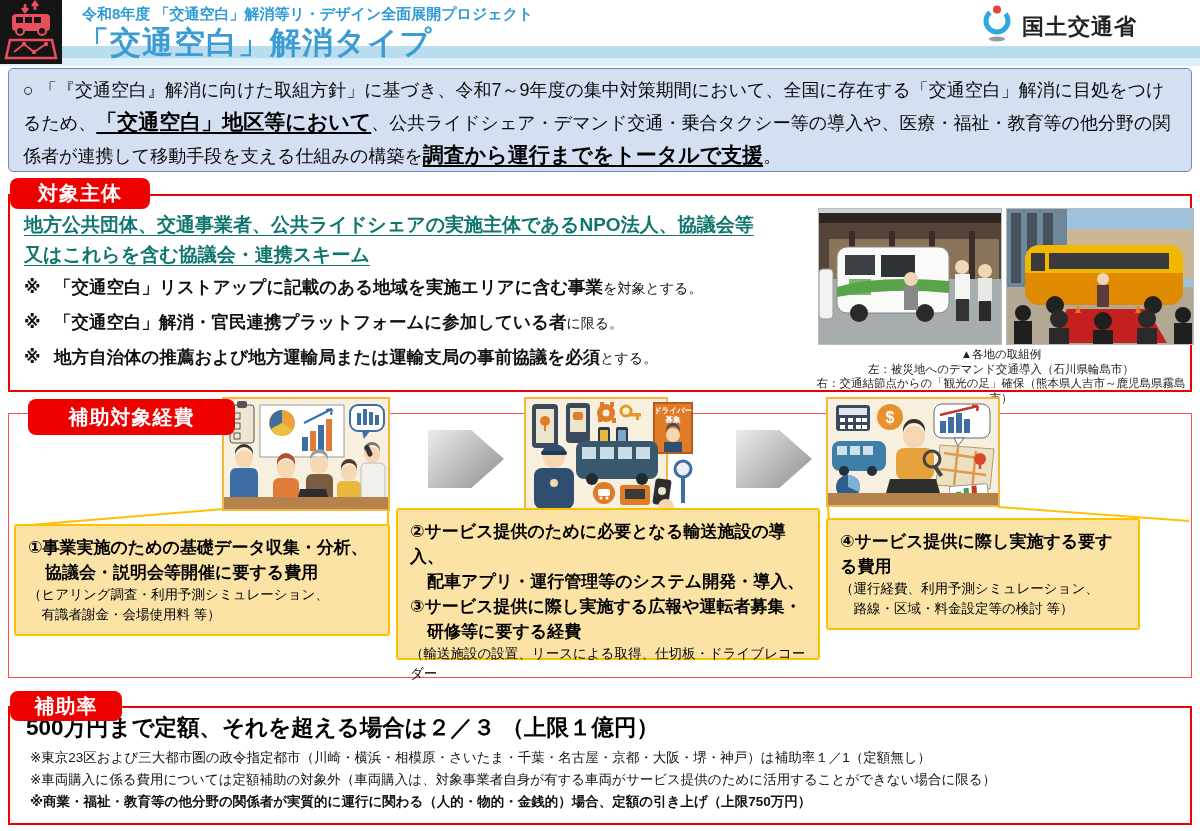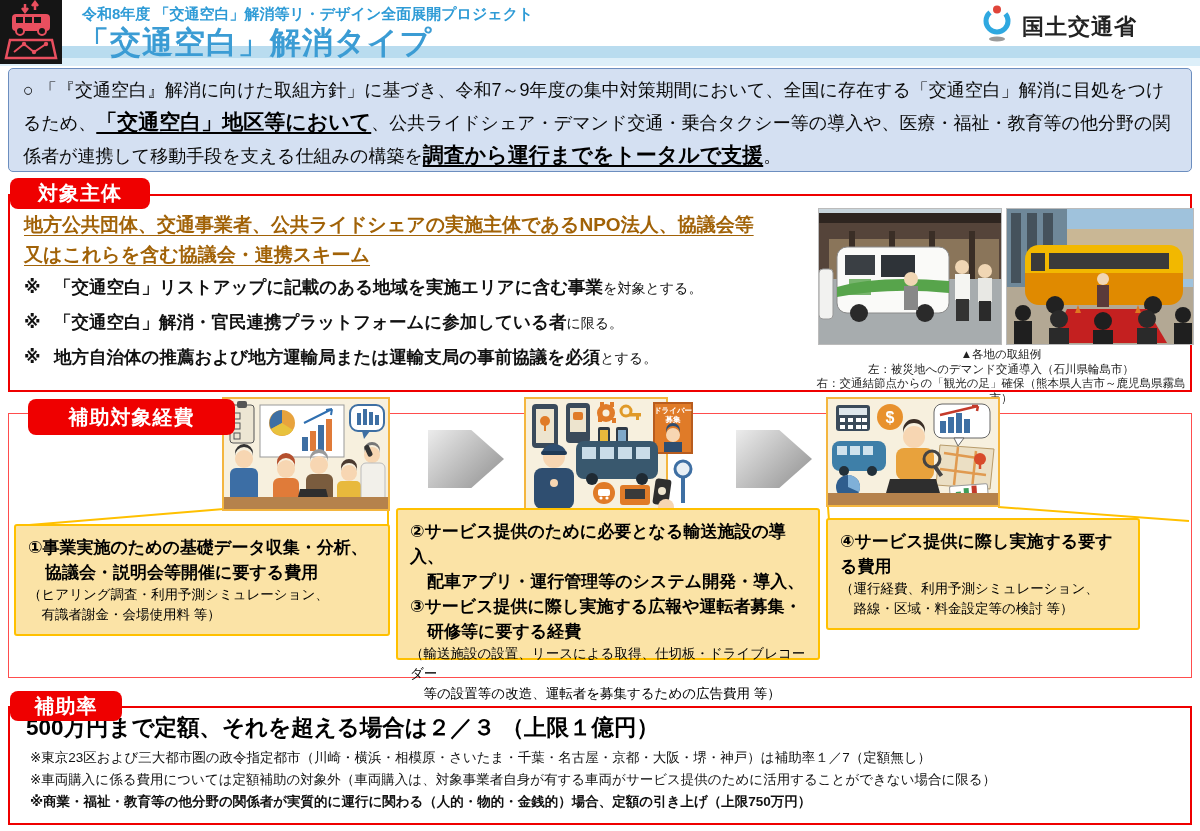--- a/index.html
+++ b/index.html
@@ -31,21 +31,21 @@
   .sec-label{
     background:#EF0000;color:#fff;font-weight:800;font-size:20px;
     display:flex;align-items:center;justify-content:center;
     border-radius:8px;z-index:5;letter-spacing:1px;
   }
   .sec-box{background:#fff;box-sizing:border-box;z-index:0;}
 
   
   .target-box{left:8px;top:194px;width:1184px;height:198px;border:2px solid #EF0000;}
   .target-label{left:10px;top:178px;width:140px;height:31px;}
-  .target-headline{left:24px;top:210px;font-size:19px;font-weight:800;line-height:30px;color:#a16207;z-index:3;}
+  .target-headline{left:24px;top:210px;font-size:19px;font-weight:800;line-height:30px;color:#0f766e;z-index:3;}
   .target-headline div{text-decoration:underline;text-underline-offset:4px;}
   .note-row{left:24px;font-size:17px;z-index:3;white-space:nowrap;}
   .note-row .mk{font-weight:800;display:inline-block;width:30px;}
   .note-row .nb{font-weight:800;font-size:17.5px;}
   .note-row .nt{font-weight:400;font-size:14px;}
   .photo{z-index:3;border:1px solid #bbb;box-sizing:border-box;}
   .photo-cap{left:806px;top:347px;width:390px;text-align:center;font-size:11.5px;line-height:14.5px;color:#222;z-index:3;}
 
   
   .exp-box{left:8px;top:413px;width:1184px;height:265px;border:1.5px solid #FF4D4D;}
@@ -360,26 +360,25 @@
   <div class="bl ind">協議会・説明会等開催に要する費用</div>
   <div class="sl">（ヒアリング調査・利用予測シミュレーション、</div>
   <div class="sl ind">有識者謝金・会場使用料 等）</div>
 </div>
 <div class="abs ybox" style="left:396px;top:508px;width:424px;height:152px;">
   <div class="bl">②サービス提供のために必要となる輸送施設の導入、</div>
   <div class="bl ind">配車アプリ・運行管理等のシステム開発・導入、</div>
   <div class="bl">③サービス提供に際し実施する広報や運転者募集・</div>
   <div class="bl ind">研修等に要する経費</div>
   <div class="sl">（輸送施設の設置、リースによる取得、仕切板・ドライブレコーダー</div>
-  <div class="sl ind">等の設置等の改造、運転者を募集するための広告費用 等）</div>
 </div>
 <div class="abs ybox" style="left:826px;top:518px;width:314px;height:112px;">
   <div class="bl">④サービス提供に際し実施する要する費用</div>
   <div class="sl">（運行経費、利用予測シミュレーション、</div>
   <div class="sl ind">路線・区域・料金設定等の検討 等）</div>
 </div>
 
 <div class="abs sec-box rate-box"></div>
 <div class="abs sec-label rate-label">補助率</div>
 <div class="abs rate-headline">500万円まで定額、それを超える場合は２／３ （上限１億円）</div>
-<div class="abs rate-note" style="top:749px;">※東京23区および三大都市圏の政令指定都市（川崎・横浜・相模原・さいたま・千葉・名古屋・京都・大阪・堺・神戸）は補助率１／7（定額無し）</div>
+<div class="abs rate-note" style="top:749px;">※東京23区および三大都市圏の政令指定都市（川崎・横浜・相模原・さいたま・千葉・名古屋・京都・大阪・堺・神戸）は補助率１／1（定額無し）</div>
 <div class="abs rate-note" style="top:771px;">※車両購入に係る費用については定額補助の対象外（車両購入は、対象事業者自身が有する車両がサービス提供のために活用することができない場合に限る）</div>
 <div class="abs rate-note bold" style="top:793px;">※商業・福祉・教育等の他分野の関係者が実質的に運行に関わる（人的・物的・金銭的）場合、定額の引き上げ（上限750万円）</div>
 
 </body></html>

